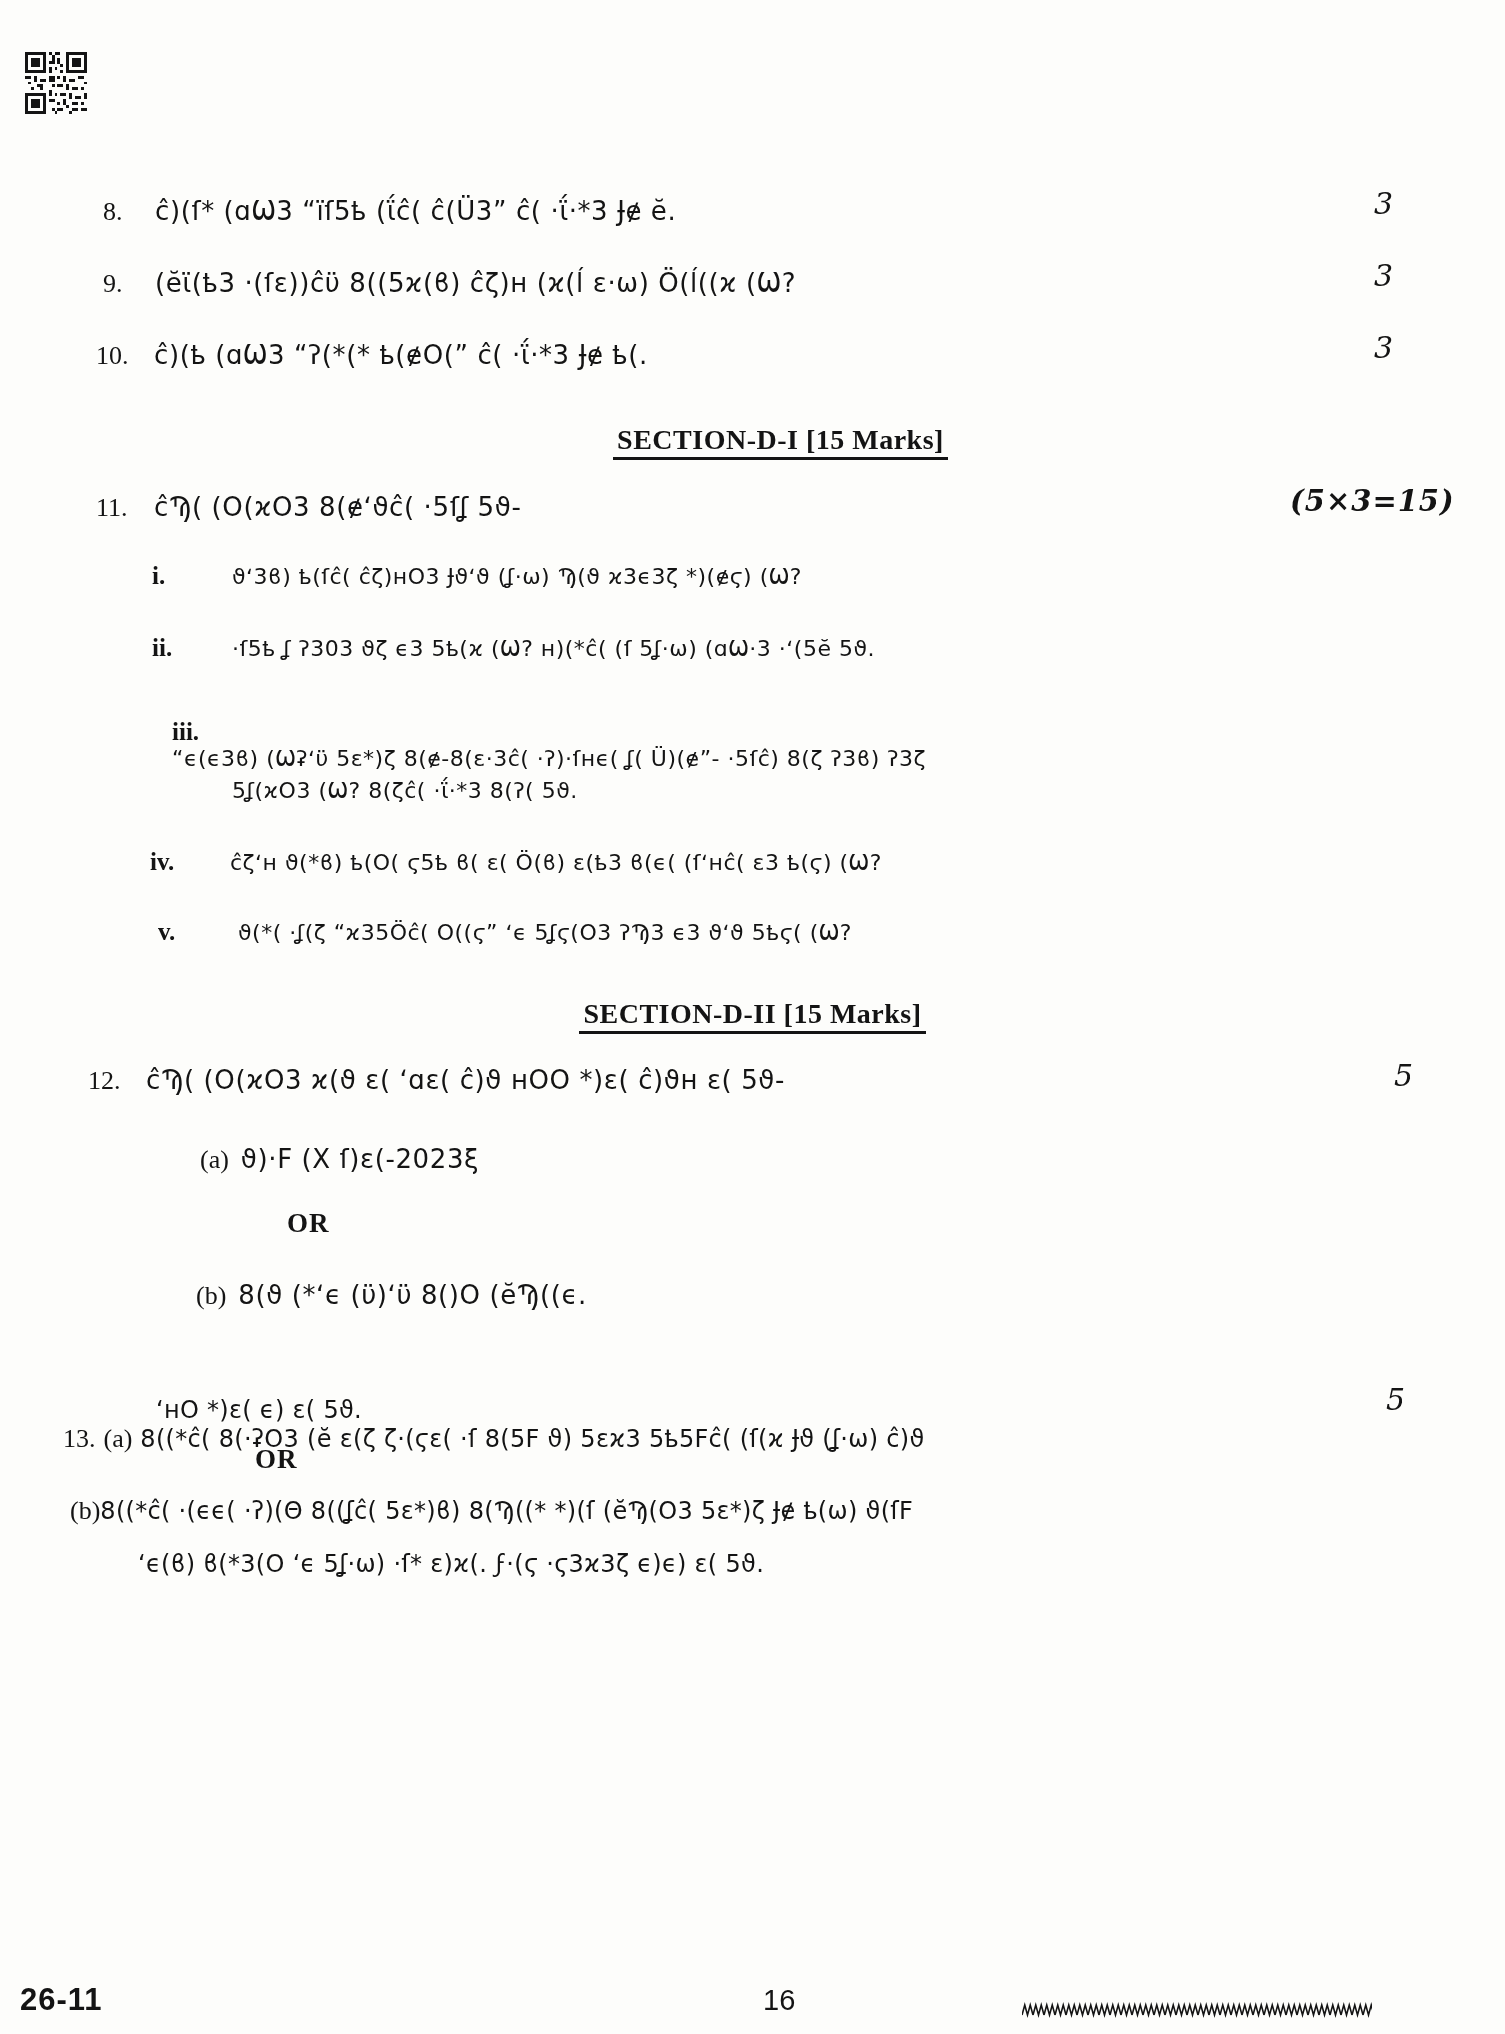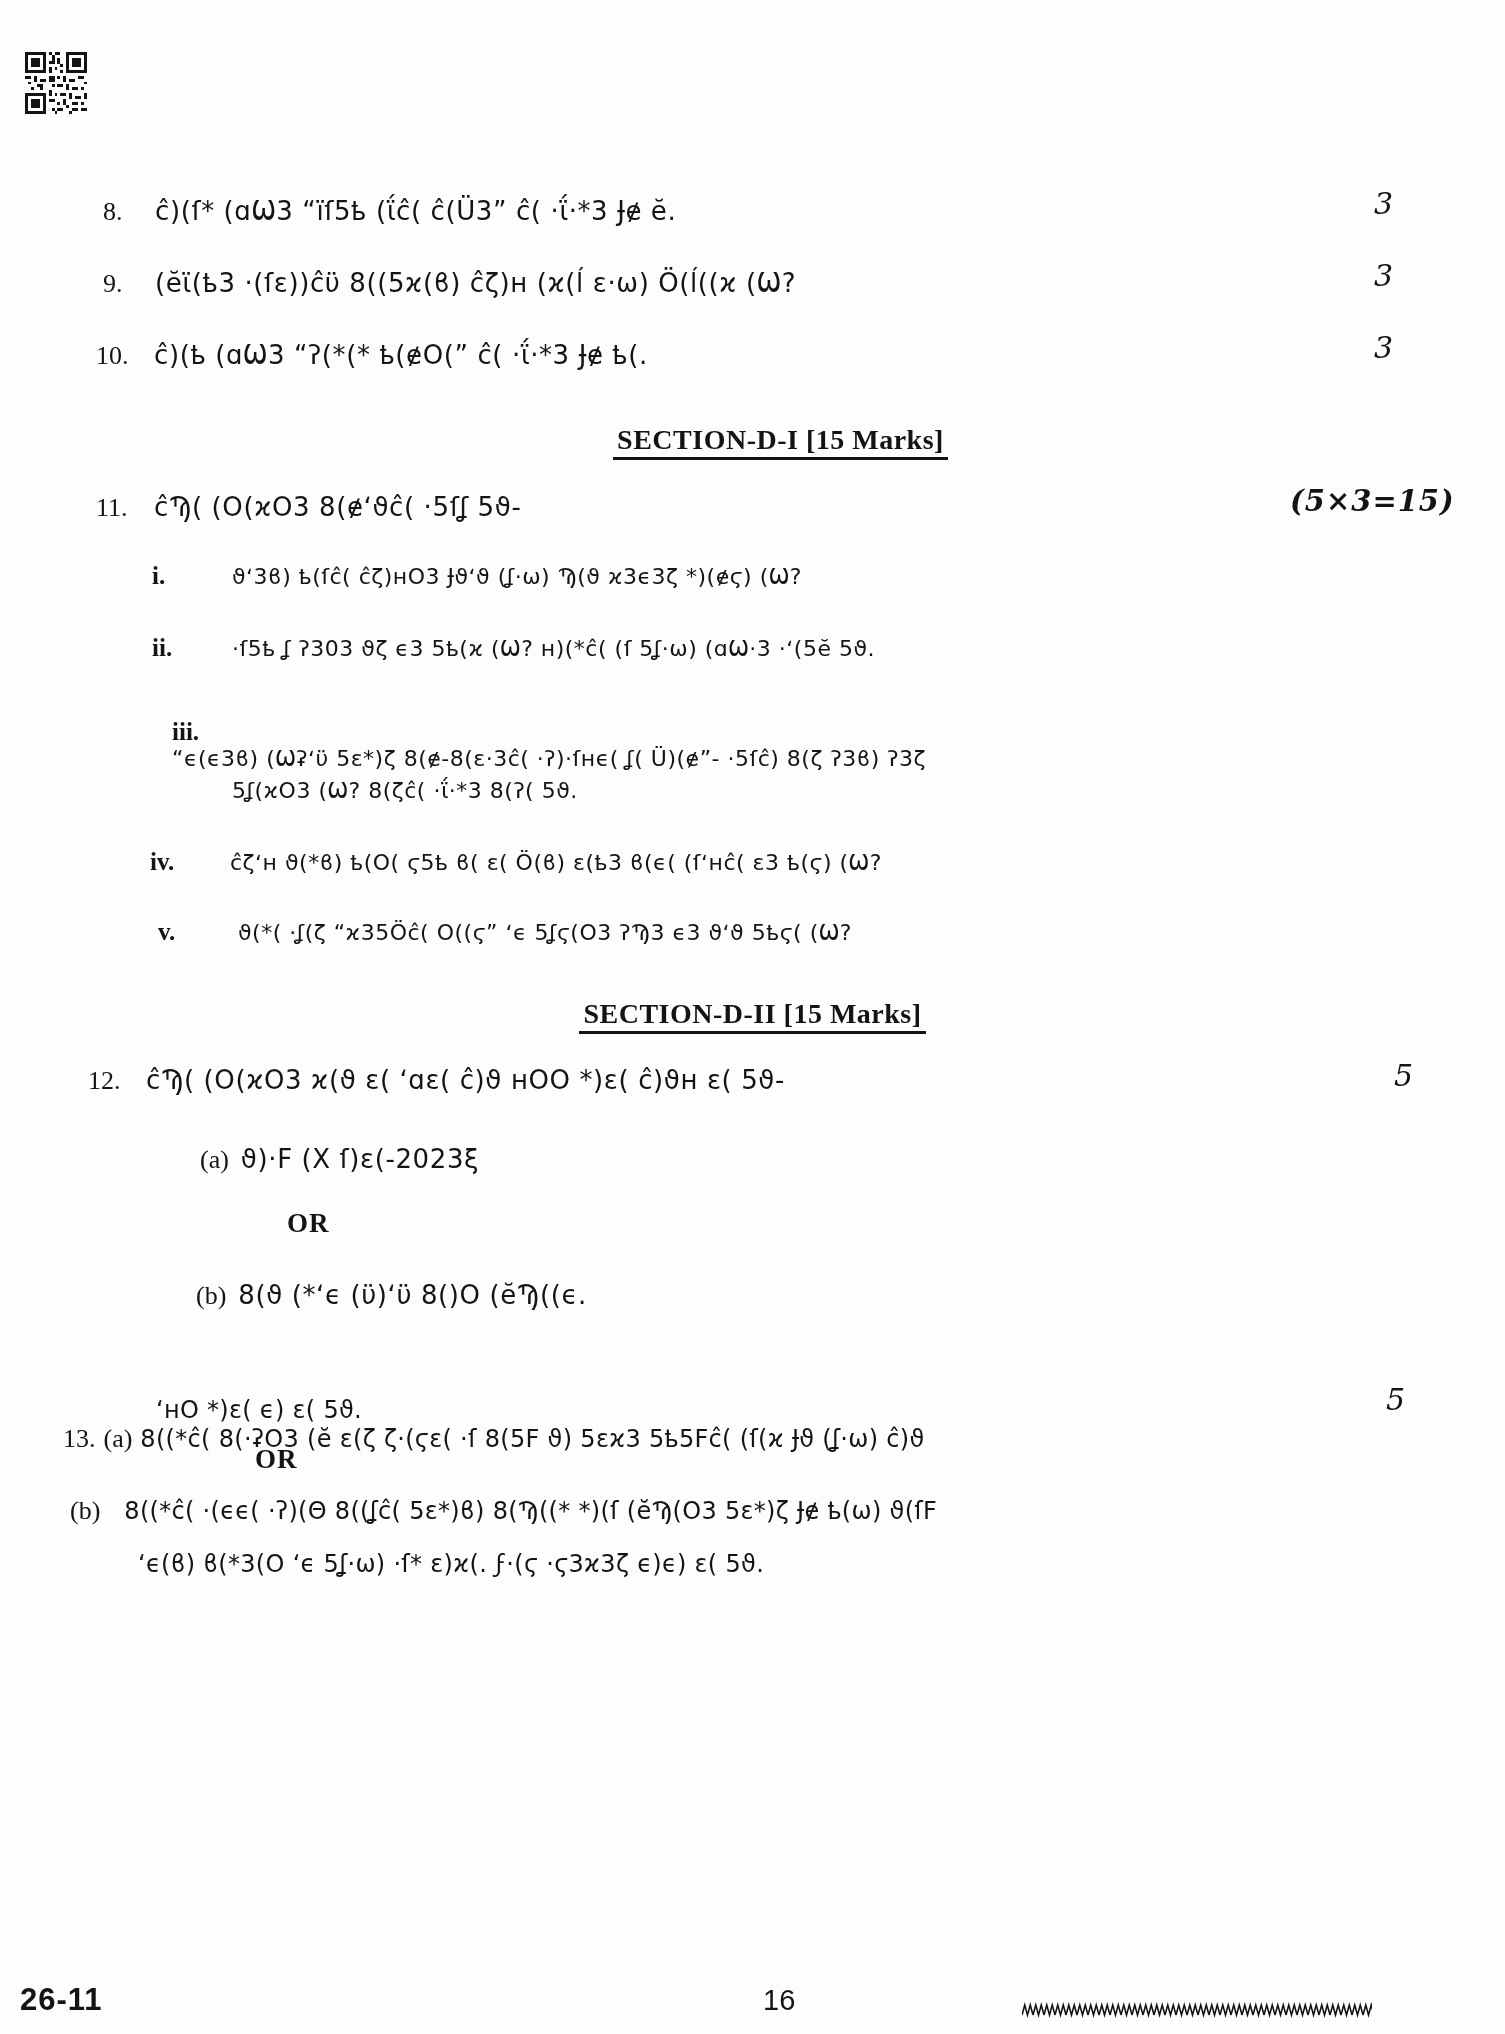--- a/index.html
+++ b/index.html
@@ -244,21 +244,21 @@
   </div>
   <div class="row" style="left:156px;top:1396px;">
     <span class="qtext small" style="margin-left:0;">ʻʜO *)ɛ( ϵ) ɛ( 5ϑ.</span>
   </div>
   <div class="marks" style="left:1386px;top:1382px;">5</div>
 
   <div class="or-label" style="left:255px;top:1444px;">OR</div>
 
   <div class="row" style="left:70px;top:1496px;">
     <span class="opt-label">(b)</span>
-    <span class="qtext small" style="margin-left:24px;">8((*ĉ( ·(ϵϵ( ·ʔ)(Θ 8((ʆĉ( 5ɛ*)ϐ) 8(Ϡ((* *)(ſ (ĕϠ(O3 5ɛ*)ζ Ɉɇ ҍ(ω) ϑ(ſϜ</span>
+    <span class="qtext small" style="margin-left:0;">8((*ĉ( ·(ϵϵ( ·ʔ)(Θ 8((ʆĉ( 5ɛ*)ϐ) 8(Ϡ((* *)(ſ (ĕϠ(O3 5ɛ*)ζ Ɉɇ ҍ(ω) ϑ(ſϜ</span>
   </div>
   <div class="row" style="left:138px;top:1550px;">
     <span class="qtext small" style="margin-left:0;">ʻϵ(ϐ) ϐ(*3(O ʻϵ 5ʆ·ω) ·ſ* ɛ)ϰ(. ϝ·(ϛ ·ϛ3ϰ3ζ ϵ)ϵ) ɛ( 5ϑ.</span>
   </div>
 
   <div class="footer-code" style="left:20px;top:1982px;">26-11</div>
   <div class="footer-page" style="left:763px;top:1984px;">16</div>
 
   <div class="squiggle">
     <svg width="350" height="22">

